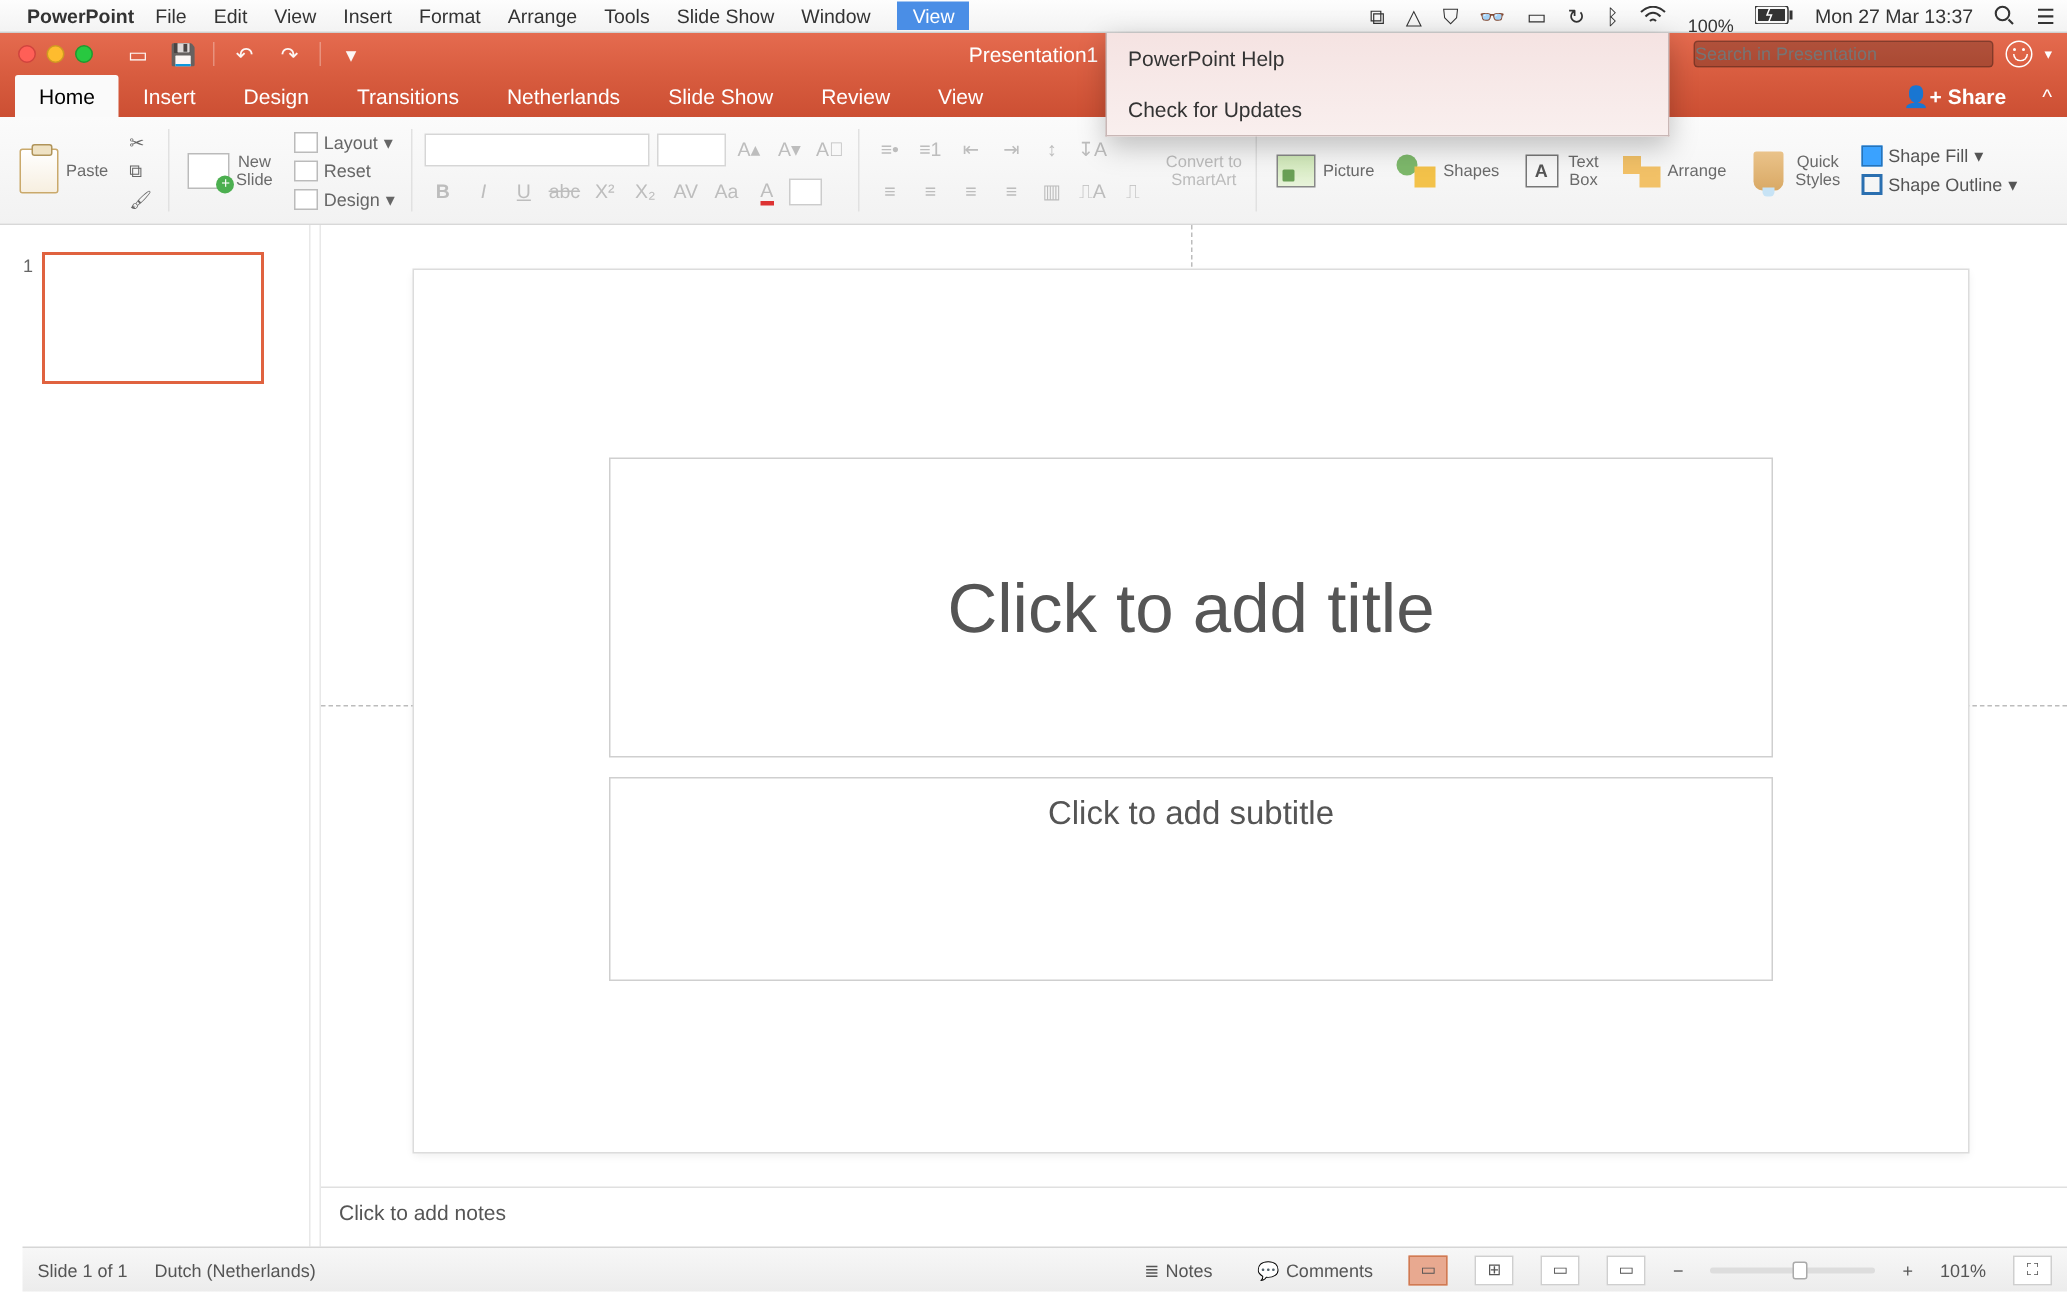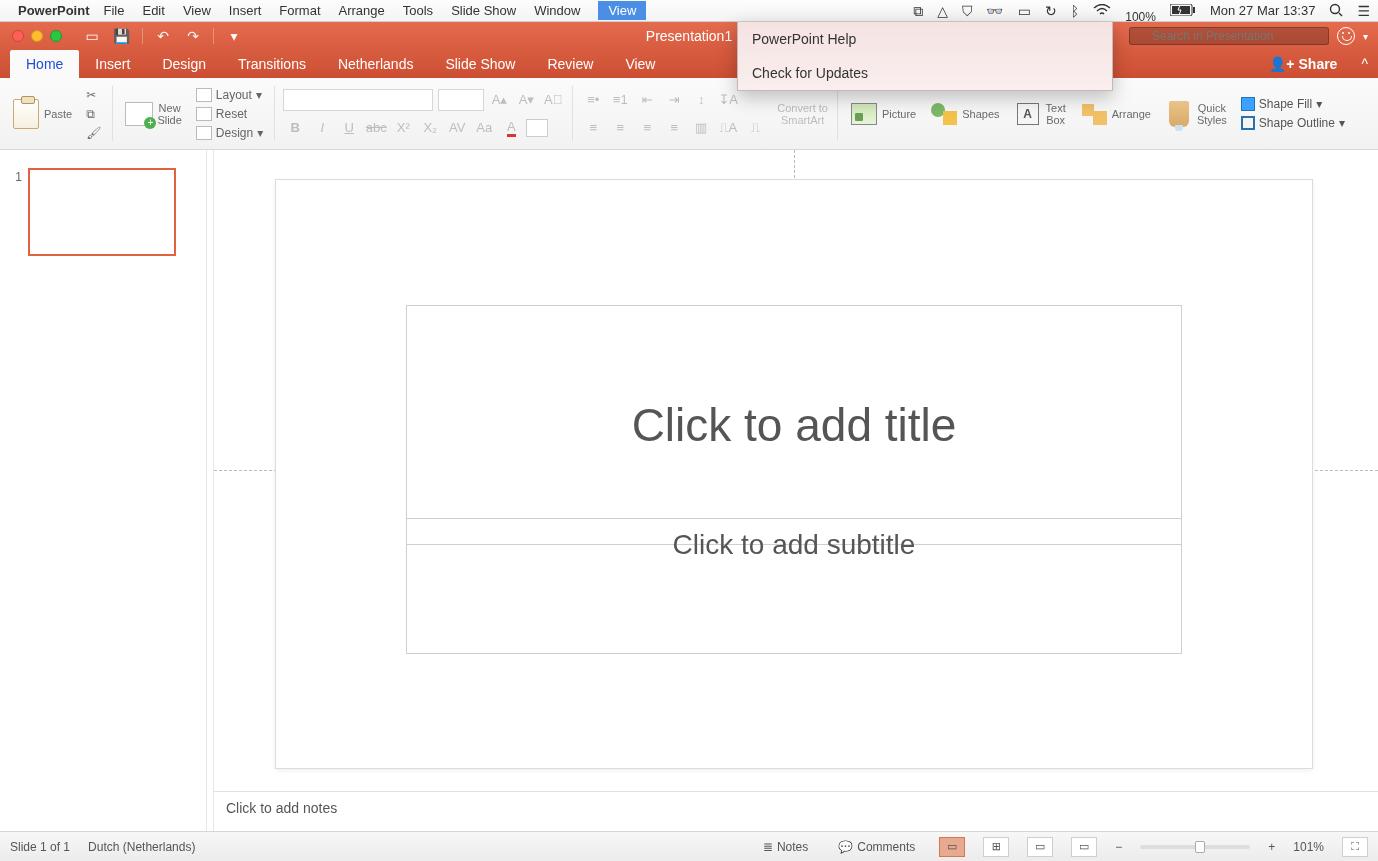--- a/index.html
+++ b/index.html
@@ -29,29 +29,29 @@
 .traffic { display: flex; gap: 7px; margin: 0 12px; }
 .traffic span { width: 12px; height: 12px; border-radius: 50%; }
 .traffic .r { background: #ff5f57; border:1px solid #d0443e;}
 .traffic .y { background: #febc2e; border:1px solid #cf9a22;}
 .traffic .g { background: #28c840; border:1px solid #1f9a30;}
 .qat { display: flex; align-items: center; gap: 10px; margin-left: 8px; }
 .qat .ico { width: 20px; height: 20px; display:flex; align-items:center; justify-content:center; color:#fff; opacity:.95; font-size:14px;}
 .qat .sep { width:1px; height:16px; background: rgba(255,255,255,.3); }
 .titlebar .doc-title { position:absolute; left:50%; transform:translateX(-50%); font-size:14px; }
 .titlebar .right { margin-left:auto; display:flex; align-items:center; gap:8px; padding-right:10px;}
-.titlebar .search { width: 200px; height:18px; background: rgba(0,0,0,.22); border-radius:3px; color:#f3c9bd; font-size:12px; padding:1px 22px; border:1px solid rgba(0,0,0,.25);}
+.titlebar .search { width: 200px; height:18px; background: rgba(0,0,0,.22); border-radius:3px; color:#f3c9bd; font-size:12px; padding:1px 0; border:1px solid rgba(0,0,0,.25);}
 .titlebar .smiley { width:18px; height:18px; border:1.4px solid #fff; border-radius:50%; position:relative;}
 .titlebar .smiley::before{content:"";position:absolute;top:4px;left:4px;width:2px;height:2px;background:#fff;border-radius:50%; box-shadow: 6px 0 #fff;}
 .titlebar .smiley::after{content:"";position:absolute;bottom:3px;left:4px;width:8px;height:4px;border:1.4px solid #fff;border-top:none;border-radius:0 0 8px 8px;}
 
 
 .ribbon-tabs { height: 28px; background: linear-gradient(#d85c3f,#cc4f33); display:flex; align-items:flex-end; color:#fff; font-size:14px; padding-left:10px; }
 .ribbon-tabs .tab { padding: 6px 16px 6px; cursor:default; }
-.ribbon-tabs .tab.active { background:#fafafa; color:#1d4ed8; border-radius: 2px 2px 0 0;}
+.ribbon-tabs .tab.active { background:#fafafa; color:#000000; border-radius: 2px 2px 0 0;}
 .ribbon-tabs .flex { flex:1; }
 .ribbon-tabs .share { color:#fff; display:flex; align-items:center; gap:4px; margin-right:6px; font-weight:600; padding:6px 8px;}
 .ribbon-tabs .caret { color:#fff; padding:6px 10px;}
 
 
 .ribbon { height: 72px; background: linear-gradient(#fbfbfb,#f2f2f2); border-bottom:1px solid #d8d8d8; display:flex; align-items:stretch; }
 .rgroup { display:flex; align-items:center; padding: 4px 8px; gap:8px; position:relative;}
 .rgroup::after { content:""; position:absolute; right:0; top:8px; bottom:8px; width:1px; background:#e1e1e1;}
 .rgroup:last-child::after{display:none;}
 .vbtn { display:flex; flex-direction:row; align-items:center; justify-content:flex-end; gap:2px; font-size:11px; color:#6a6a6a; min-width:44px; padding:2px 2px;}
@@ -74,26 +74,26 @@
 .thumbs { width:206px; border-right:0; background:#fff; padding:18px 12px 0 8px; }
 .thumb-wrap { display:flex; gap:6px;}
 .thumb-num { font-size:12px; color:#666; width:14px; text-align:right; padding-top:2px;}
 .thumb { width:148px; height:88px; border:2px solid #e0623f; background:#fff;}
 .splitter { width:8px; background:#fff; border-left:1px solid #e8e8e8; border-right:1px solid #e8e8e8; cursor:col-resize;}
 .canvas-area { flex:1; position:relative; background:#fff; overflow:hidden;}
 .guide-v { position:absolute; top:0; bottom:150px; left:580px; border-left:1px dashed #bcbcbc;}
 .guide-h { position:absolute; left:0; right:0; top:320px; border-top:1px dashed #bcbcbc;}
 
 .slide { position:absolute; top:30px; left:62px; width:1036px; height:588px; background:#fff; box-shadow: 0 0 0 1px #dcdcdc, 0 2px 6px rgba(0,0,0,.08);}
-.ph-title { position:absolute; top:125px; left:130px; width:776px; height:240px; border:1px solid #cfcfcf; display:flex; align-items:center; justify-content:center; font-size:46px; font-weight:300; color:#555; font-family: "Segoe UI Light","Helvetica Neue",Arial;}
-.ph-sub { position:absolute; top:338px; left:130px; width:776px; height:136px; border:1px solid #cfcfcf; padding: 10px 16px; font-size:28px; color:#555; text-align:center;}
+.ph-title { position:absolute; top:125px; left:130px; width:776px; height:200px; border:1px solid #cfcfcf; display:flex; align-items:center; justify-content:center; font-size:46px; font-weight:300; color:#555; font-family: "Segoe UI Light","Helvetica Neue",Arial;}
+.ph-sub { position:absolute; top:338px; left:130px; width:776px; height:136px; border:1px solid #cfcfcf; padding: 10px 16px; font-size:22px; color:#555; text-align:center;}
 .notes { position:absolute; left:0; right:0; bottom:0; height:40px; border-top:1px solid #e0e0e0; padding:8px 12px; color:#555; font-size:14px;}
 
 
-.statusbar { position:absolute; left:0; right:0; bottom:0; height:30px; background:linear-gradient(#f7f7f7,#ececec); border-top:1px solid #d6d6d6; display:flex; align-items:center; font-size:12px; color:#555; padding:0 10px; gap:18px;}
+.statusbar { position:absolute; left:15px; right:0; bottom:0; height:30px; background:linear-gradient(#f7f7f7,#ececec); border-top:1px solid #d6d6d6; display:flex; align-items:center; font-size:12px; color:#555; padding:0 10px; gap:18px;}
 .statusbar .flex { flex:1; }
 .sb-btn { display:flex; align-items:center; gap:4px; padding:2px 6px;}
 .viewbtn { width:26px;height:20px;border:1px solid #cfcfcf;display:flex;align-items:center;justify-content:center;font-size:11px;background:#fff;}
 .viewbtn.active{background:#e8a990;border-color:#d07a53;}
 .zoom-slider { width:110px; height:4px; background:#ddd; position:relative; border-radius:2px;}
 .zoom-slider .knob { position:absolute; top:-4px; left:50%; width:10px;height:12px;background:#fff;border:1px solid #aaa;border-radius:2px;}
 
 
 .clip-ico { width:26px;height:30px;border:1px solid #caa96b;border-radius:2px;background:linear-gradient(#fff,#f7efe0); position:relative;}
 .clip-ico::before{content:"";position:absolute;top:-4px;left:7px;width:12px;height:6px;border:1px solid #b0945a;border-radius:2px;background:#efe2c4;}

